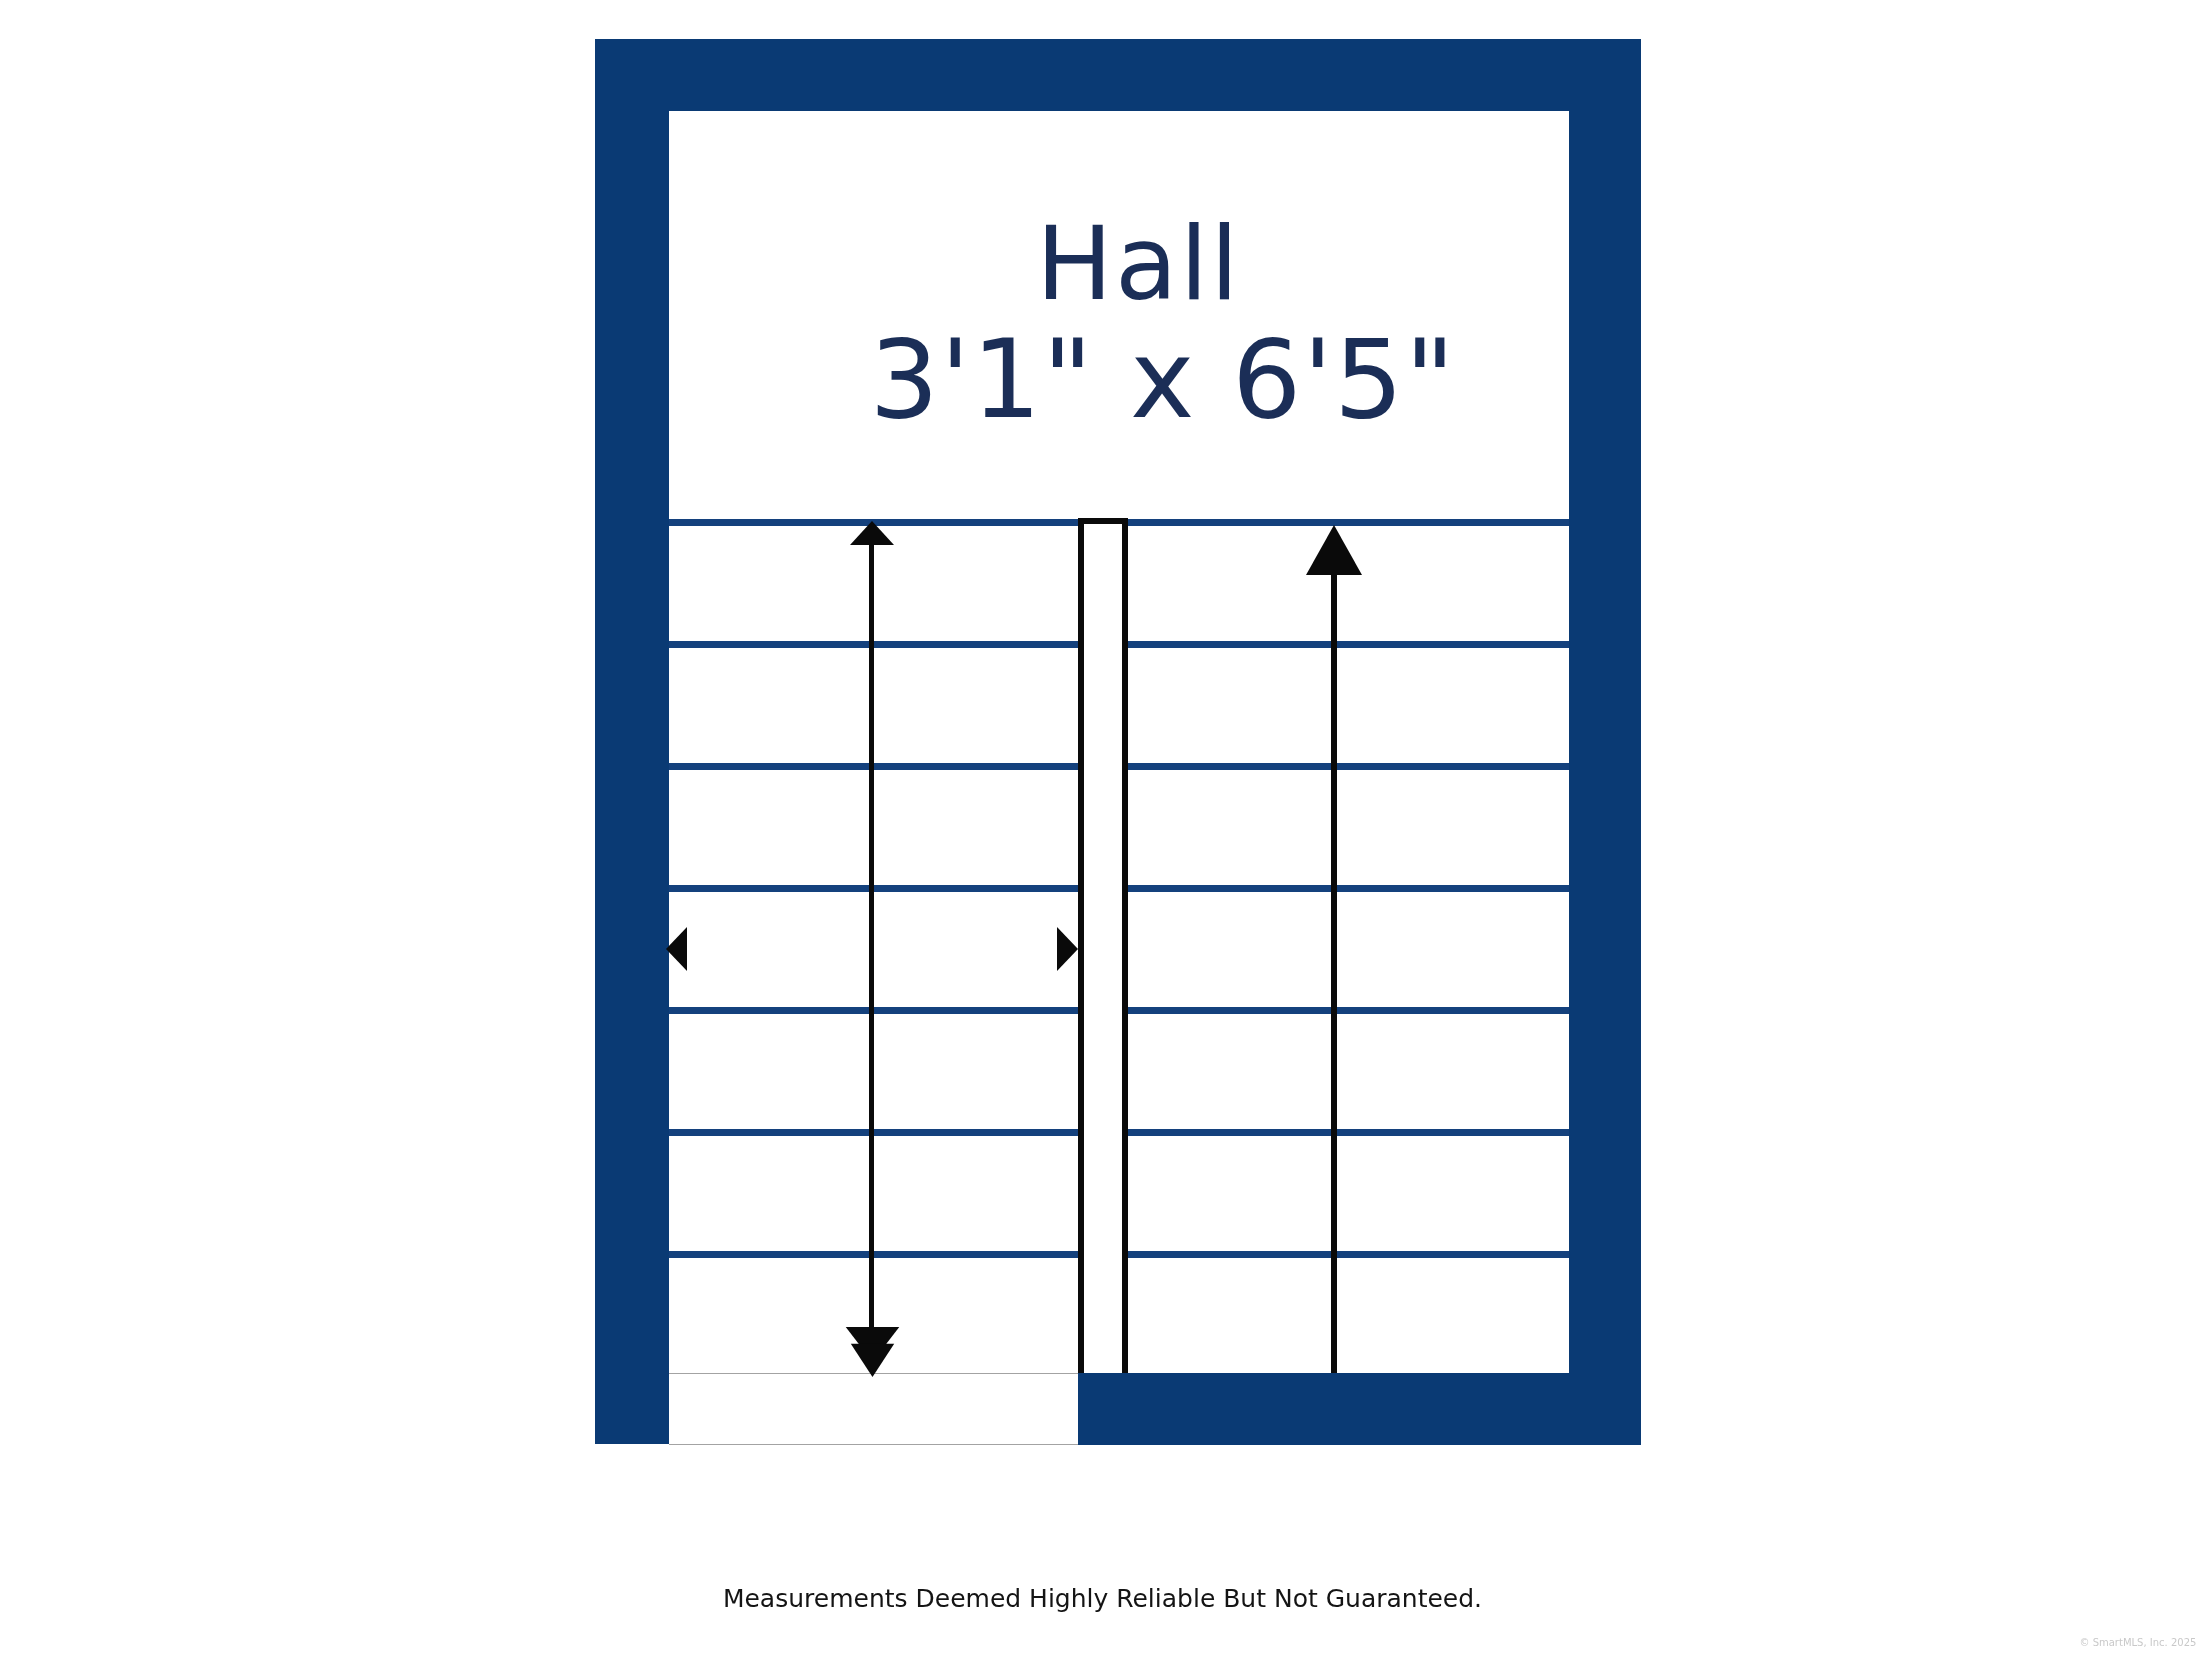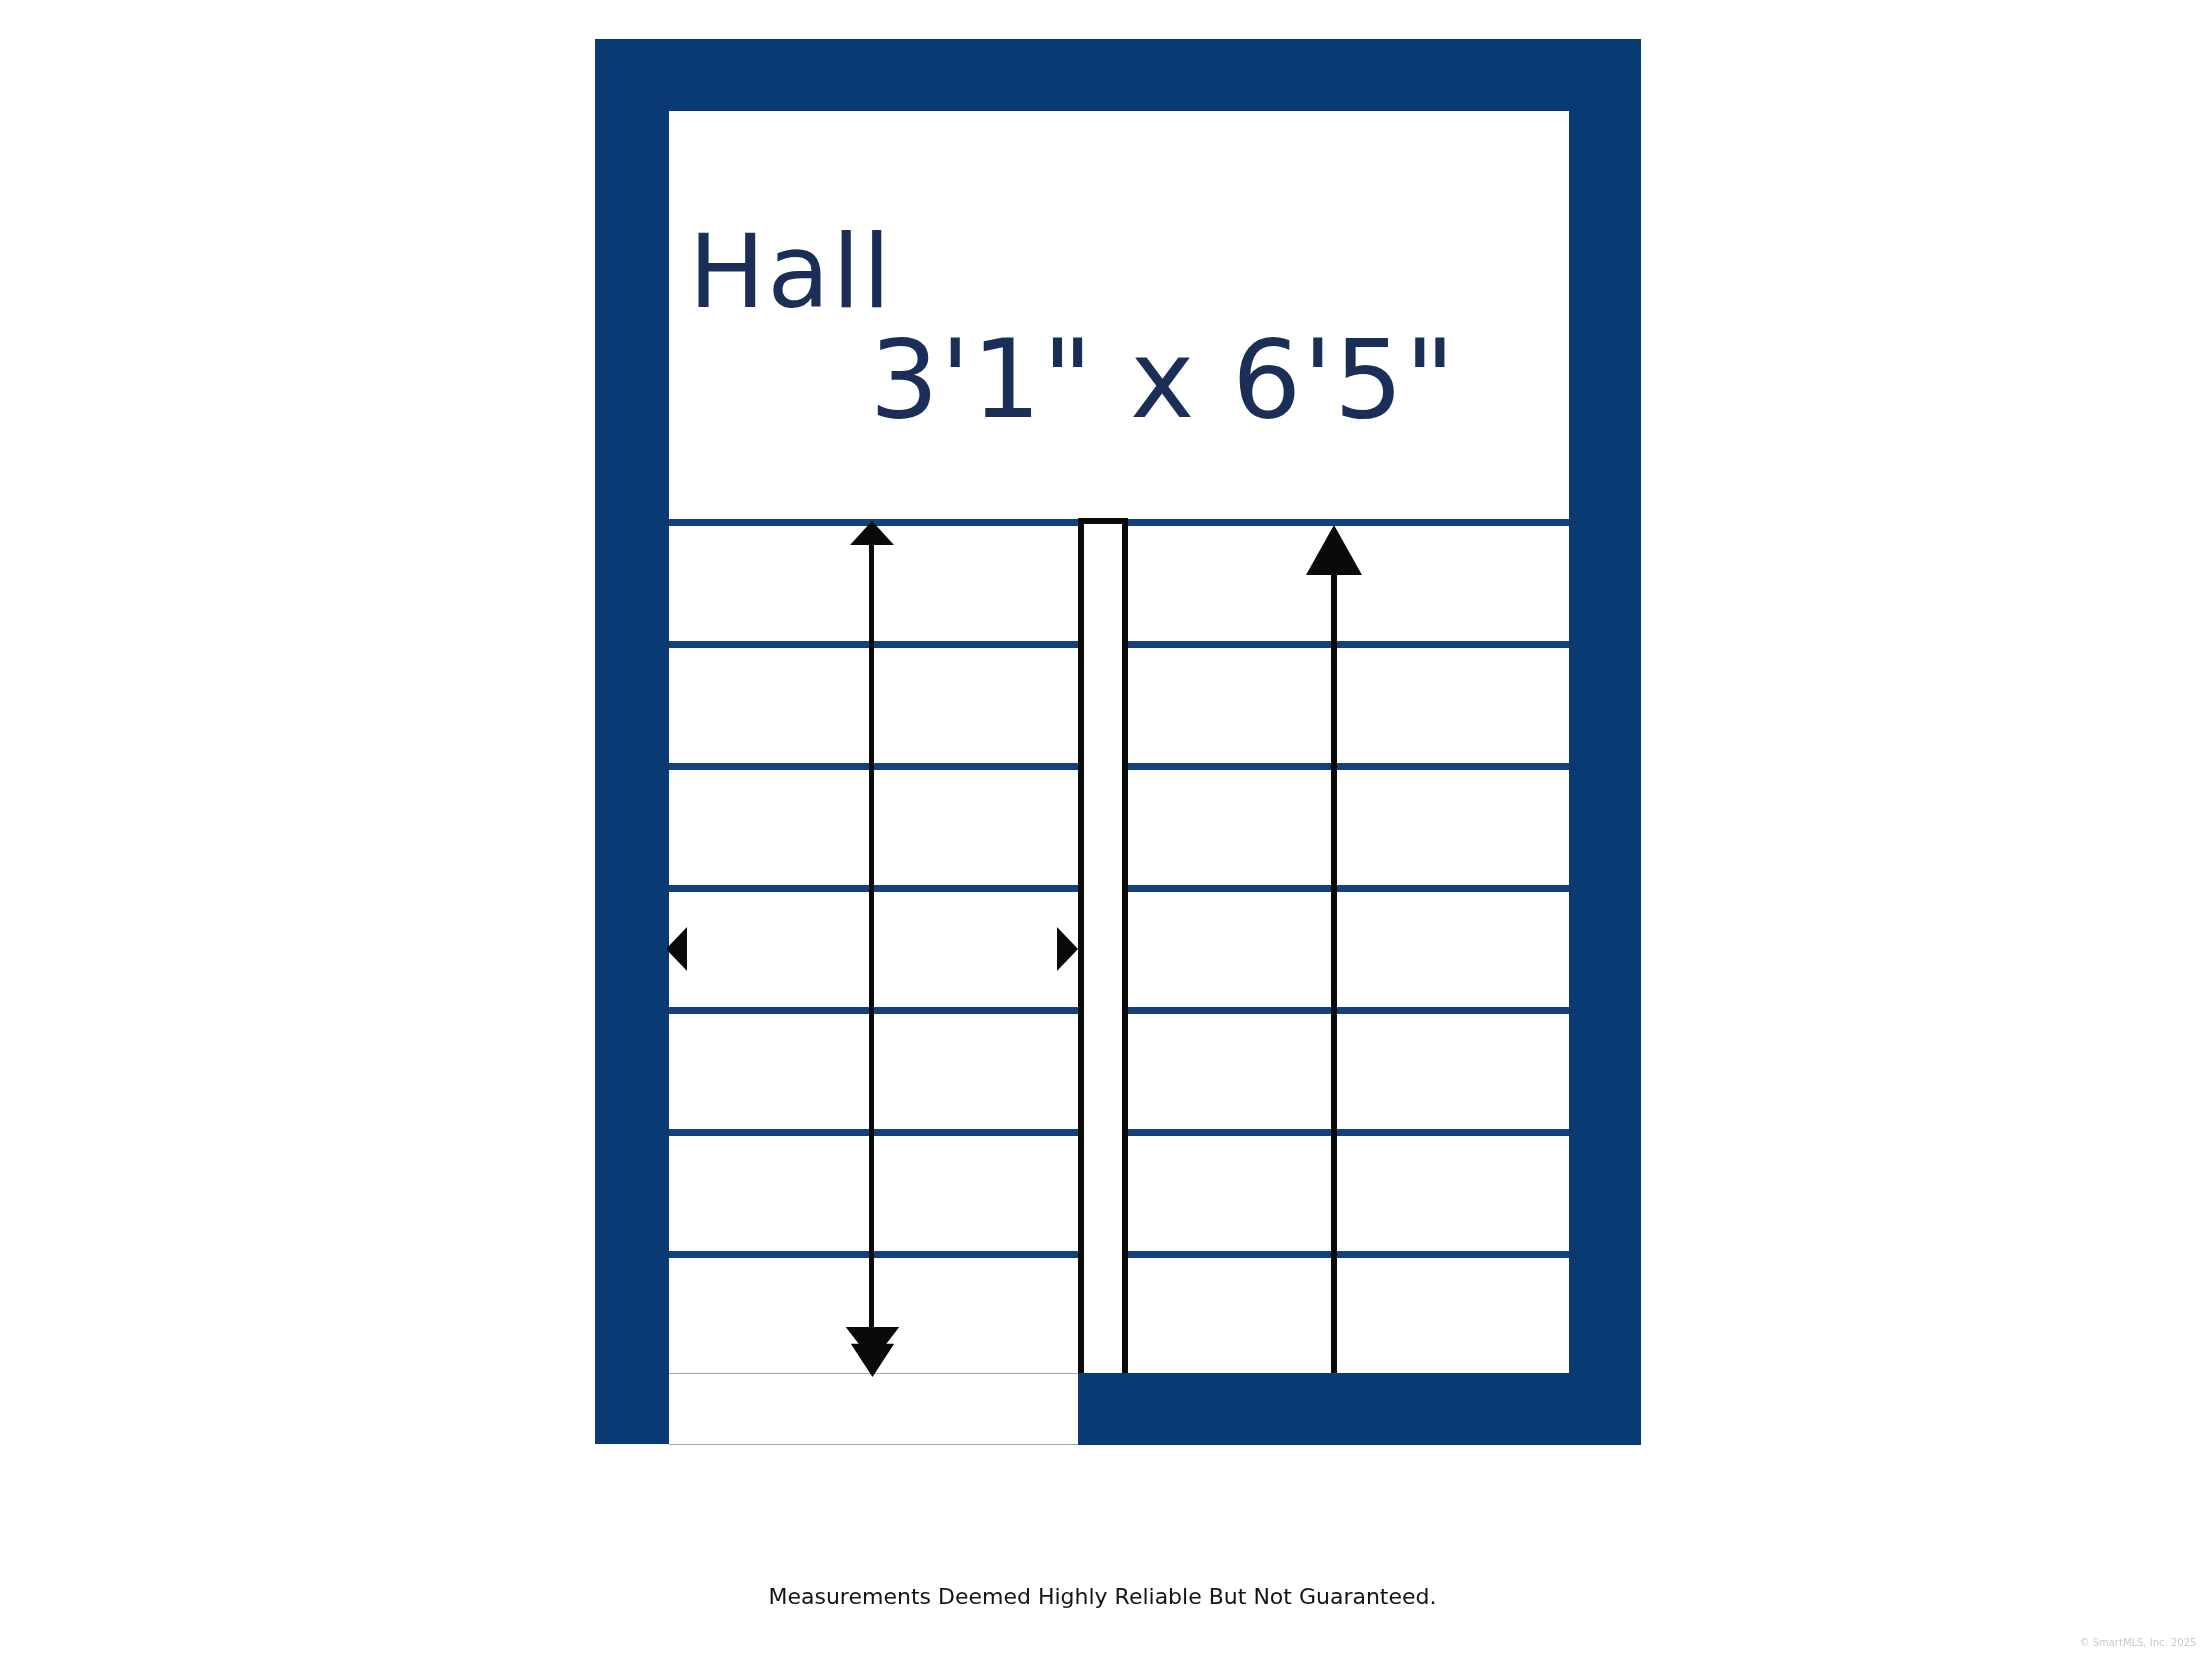--- a/index.html
+++ b/index.html
@@ -21,24 +21,24 @@
   .abs{position:absolute;}
   
   .wall{background:var(--wall);}
   .wall-top   {left:595px;top:39px;width:1046px;height:72px;}
   .wall-left  {left:595px;top:39px;width:74px;height:1405px;}
   .wall-right {left:1569px;top:39px;width:72px;height:1406px;}
   .wall-bottom{left:1078px;top:1373px;width:563px;height:72px;}
   
   .room-label{
     left:669px;top:210px;width:900px;
-    text-align:left;color:var(--label);
+    text-align:center;color:var(--label);
     font-size:102px;line-height:1.05;letter-spacing:2.2px;
     transform:translateX(19.4px);
-    z-index:5;white-space:nowrap;margin-top:8px;
+    z-index:5;white-space:nowrap;
   }
   .room-dims{
     left:669px;top:323px;width:900px;
     text-align:center;color:var(--label);
     font-size:109px;line-height:1.05;letter-spacing:1.4px;
     transform:translateX(44px);
     z-index:5;white-space:nowrap;
   }
   
   .stair-line{position:absolute;height:6.5px;background:var(--tread);z-index:1;}
@@ -79,21 +79,21 @@
   }
   .tri-right{
     left:1057px;top:927px;
     border-top:22px solid transparent;border-bottom:22px solid transparent;
     border-left:21.5px solid var(--arrow);
   }
   .down-head{left:845px;top:1327px;z-index:4;}
   
   .disclaimer{
     left:0;top:1584px;width:2205px;
-    text-align:center;color:#141414;font-size:22px;
+    text-align:center;color:#141414;font-size:25px;
     z-index:5;
   }
   .copyright{
     right:8.6px;top:1637px;
     color:var(--copyright);font-size:10px;
     z-index:5;white-space:nowrap;text-align:center;
   }
 </style>
 </head>
 <body>

